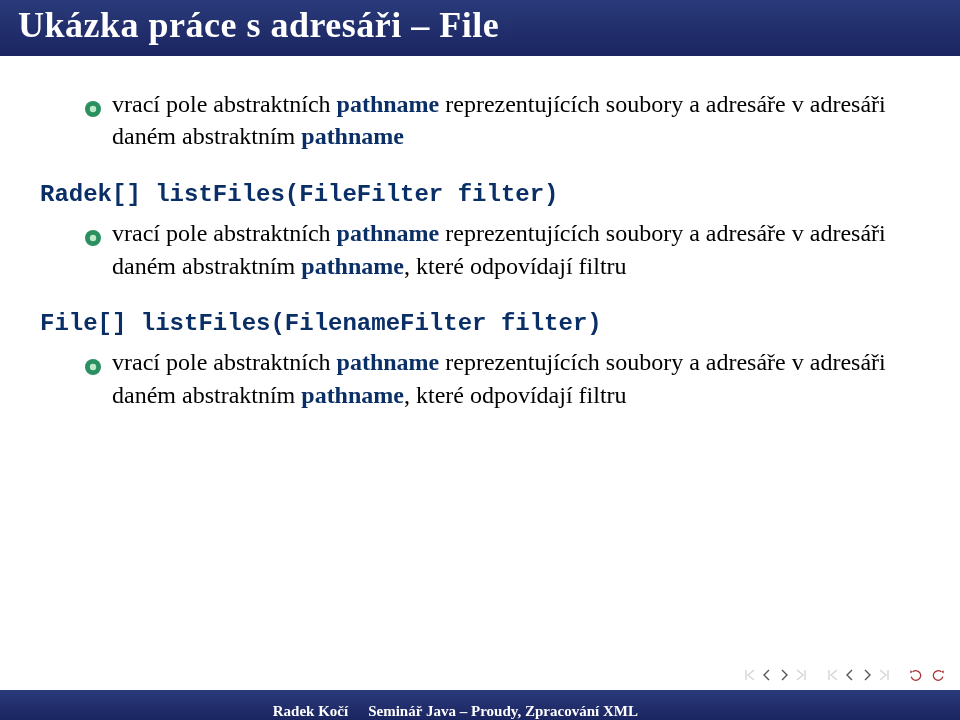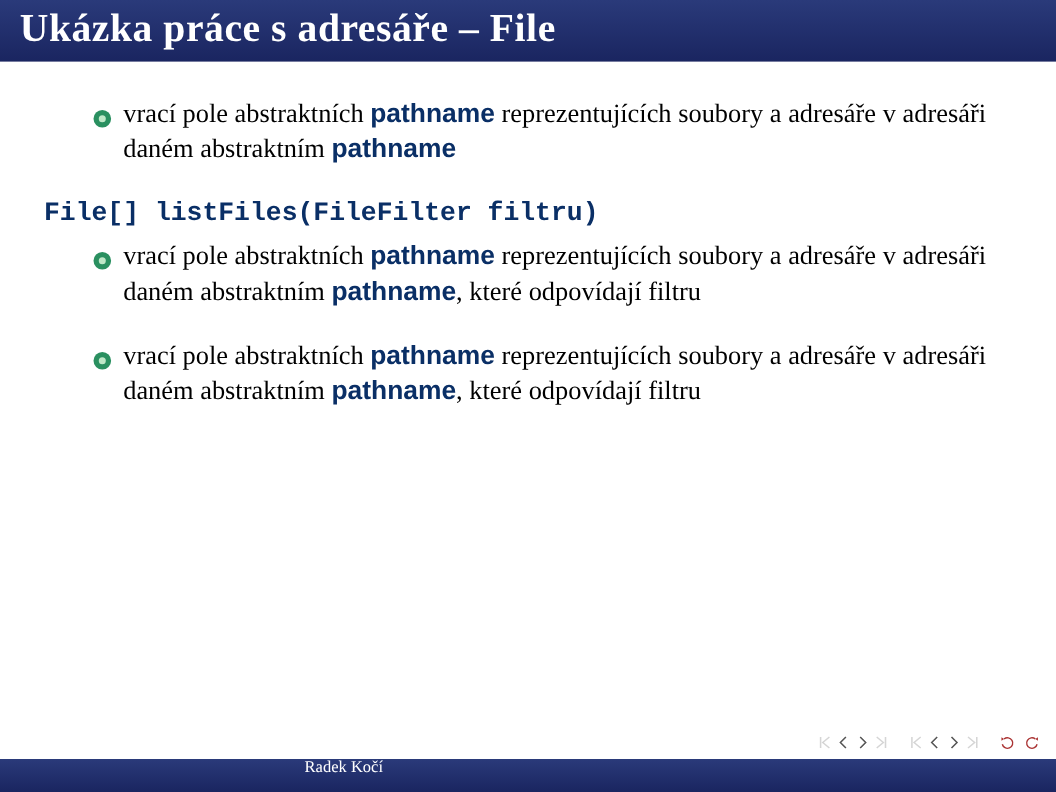--- a/index.html
+++ b/index.html
@@ -39,29 +39,30 @@
     gap: 10px;
   }
   .bullet-icon {
     flex-shrink: 0;
     margin-top: 6px;
   }
   .bullet-text {
     color: #000;
     font-size: 24px;
   }
-  .cm { font-family: Liberation Sans, sans-serif; color: #0a2f66; font-weight: bold; }
+  .cm { font-family: Liberation Serif, serif; color: #0a2f66; font-weight: bold; }
   .footer {
     background: linear-gradient(to bottom, #2a3a7a, #1a2560);
     color: #fff;
     font-size: 15px;
     display: flex;
-    align-items: flex-start;
+    align-items: flex-end;
     height: 30px;
     padding: 0 14px;
+    font-weight: bold;
   }
   .footer-left { flex: 0 0 38%; text-align: right; padding-right: 20px; }
   .footer-mid { flex: 0 0 44%; text-align: left; }
   .footer-right { flex: 0 0 18%; text-align: right; }
   .nav-bar {
     display: flex;
     align-items: center;
     justify-content: flex-end;
     gap: 6px;
     padding: 4px 14px 6px 14px;
@@ -70,54 +71,55 @@
   }
   .nav-group { display: flex; gap: 1px; margin-right: 10px; }
   .nav-btn { width: 16px; height: 16px; display:flex; align-items:center; justify-content:center; }
   .nav-btn svg { display:block; }
   .faded { opacity: 0.35; }
   .circ-arrow { width:18px; height:18px; }
 </style>
 </head>
 <body>
 
-<div class="title-bar">Ukázka práce s adresáře – File</div>
+<div class="title-bar">Ukázka práce s adresáři – File</div>
 
 <div class="content">
 
   <div class="section">
     <div class="bullet-row">
       <span class="bullet-icon">
         <svg width="18" height="18" viewBox="0 0 18 18">
             <circle cx="9" cy="9" r="8" fill="#2a9060"></circle>
             <circle cx="9" cy="9" r="3.2" fill="#bfe8c8"></circle>
           </svg>
       </span>
       <span class="bullet-text">
         <span>vrací pole abstraktních </span><span class="cm">pathname</span><span> reprezentujících soubory a adresáře v adresáři daném abstraktním </span><span class="cm">pathname</span><span></span>
       </span>
     </div>
   </div>
 
   <div class="section">
-    <div class="code-line">File[] listFiles(FileFilter filtru)</div>
+    <div class="code-line">Radek[] listFiles(FileFilter filter)</div>
     <div class="bullet-row">
       <span class="bullet-icon">
         <svg width="18" height="18" viewBox="0 0 18 18">
             <circle cx="9" cy="9" r="8" fill="#2a9060"></circle>
             <circle cx="9" cy="9" r="3.2" fill="#bfe8c8"></circle>
           </svg>
       </span>
       <span class="bullet-text">
         <span>vrací pole abstraktních </span><span class="cm">pathname</span><span> reprezentujících soubory a adresáře v adresáři daném abstraktním </span><span class="cm">pathname</span><span>, které odpovídají filtru</span>
       </span>
     </div>
   </div>
 
   <div class="section">
+    <div class="code-line">File[] listFiles(FilenameFilter filter)</div>
     <div class="bullet-row">
       <span class="bullet-icon">
         <svg width="18" height="18" viewBox="0 0 18 18">
             <circle cx="9" cy="9" r="8" fill="#2a9060"></circle>
             <circle cx="9" cy="9" r="3.2" fill="#bfe8c8"></circle>
           </svg>
       </span>
       <span class="bullet-text">
         <span>vrací pole abstraktních </span><span class="cm">pathname</span><span> reprezentujících soubory a adresáře v adresáři daném abstraktním </span><span class="cm">pathname</span><span>, které odpovídají filtru</span>
       </span>
@@ -180,13 +182,14 @@
   <span class="nav-btn">
     <svg class="circ-arrow" viewBox="0 0 20 20">
         <path d="M16 12a6 6 0 1 1-2-6" stroke="#a33" stroke-width="1.6" fill="none"></path>
         <path d="M17 4l-3 2 3 2z" fill="#a33"></path>
       </svg>
   </span>
 </div>
 
 <div class="footer">
   <div class="footer-left">Radek Kočí</div>
+  <div class="footer-mid">Seminář Java – Proudy, Zpracování XML</div>
 </div>
 
 </body></html>

